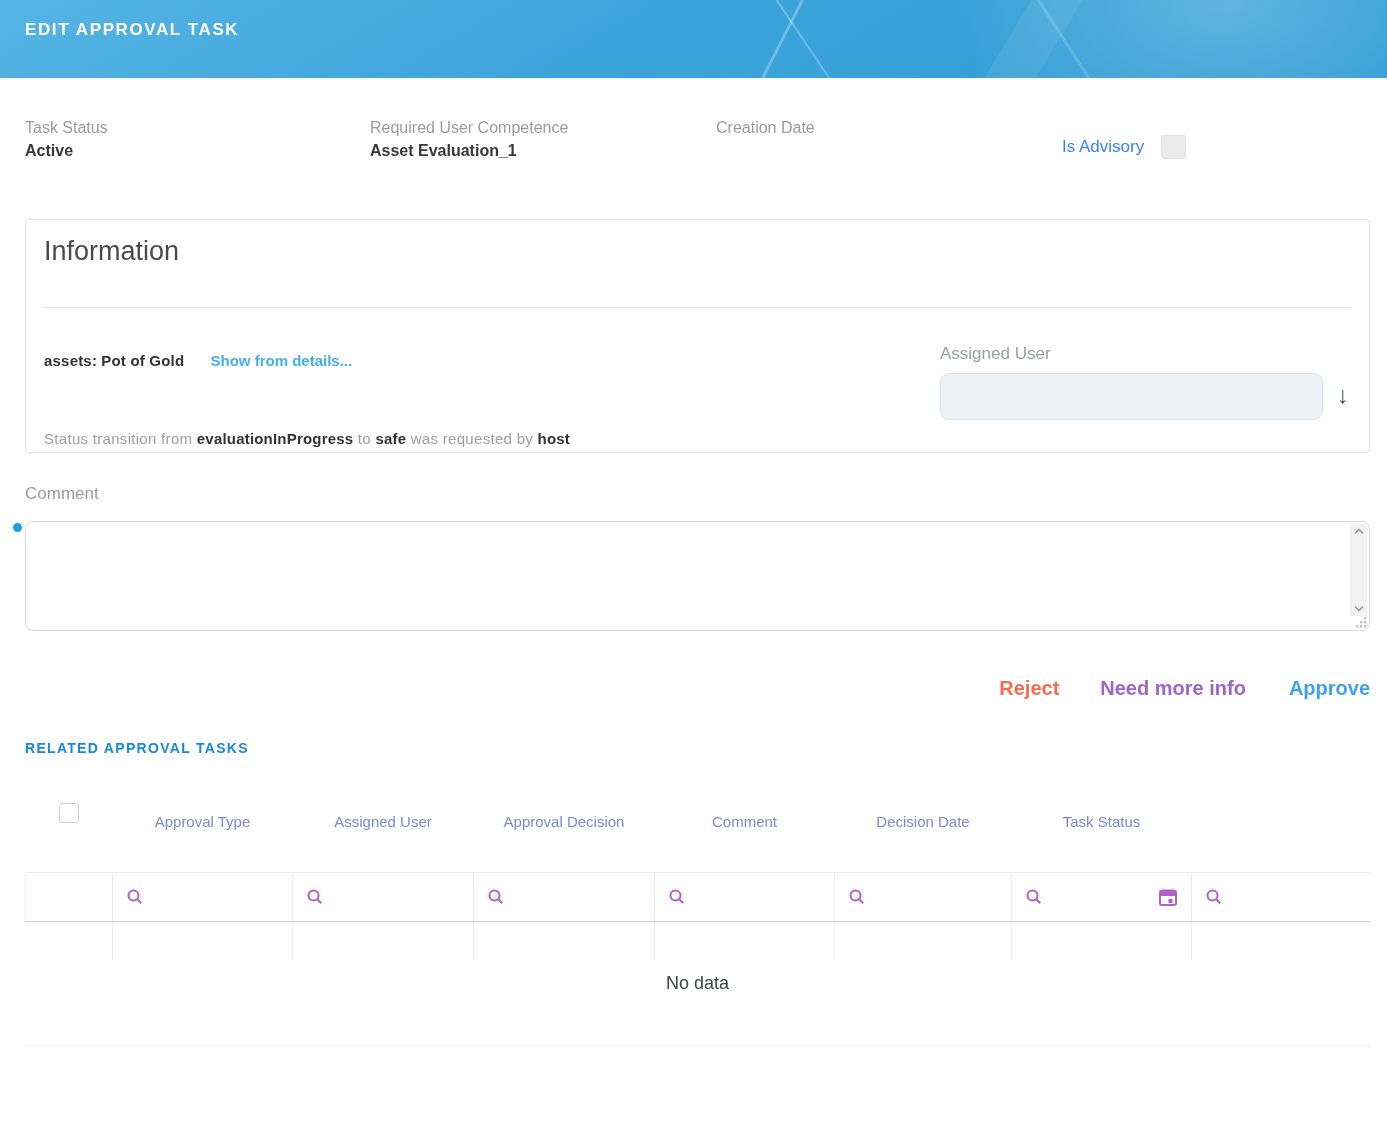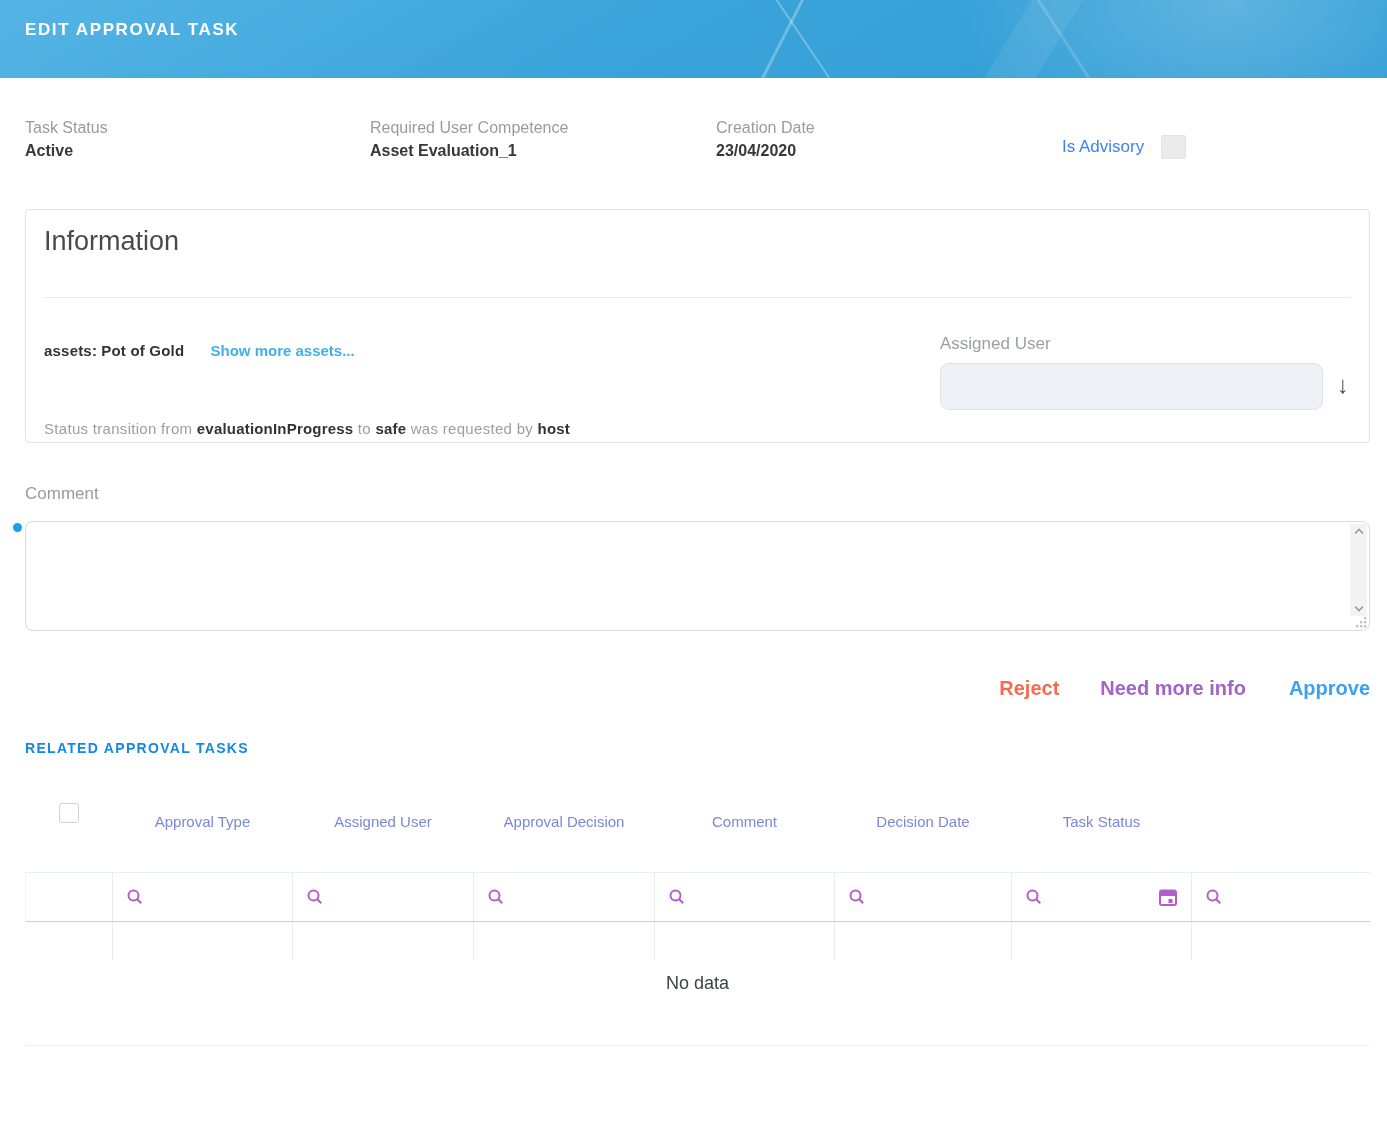--- a/index.html
+++ b/index.html
@@ -41,21 +41,21 @@
   .meta-value { font-size: 16px; font-weight: bold; color: #383838; line-height: 19px; margin-top: 4px; }
   .advisory-group { display: flex; align-items: center; margin-left: 0px; margin-top: 16px; }
   .advisory-label { font-size: 17px; color: #3b82f6; }
   .advisory-checkbox {
     width: 25px; height: 24px; margin-left: 17px;
     background: #ebebeb; border: 1px solid #e3e3e3; border-radius: 2px;
   }
 
   
   .info-panel {
-    position: absolute; top: 209px; left: 25px; width: 1345px; height: 234px;
+    position: absolute; top: 219px; left: 25px; width: 1345px; height: 234px;
     border: 1px solid #e2e2e2; border-radius: 4px; background: #ffffff; padding-left: 47px;
   }
   .info-title {
     position: absolute; left: 18px; top: 14px;
     font-size: 27px; color: #4a4a4a; line-height: 34px; font-weight: normal;
   }
   .info-divider { position: absolute; left: 18px; right: 18px; top: 87px; height: 1px; background: #e9e9e9; }
   .assets-line { position: absolute; left: 18px; top: 132px; font-size: 15px; }
   .assets-text { font-weight: bold; color: #333333; letter-spacing: 0.2px; }
   .show-more {
@@ -153,35 +153,34 @@
   <div class="meta-field">
     <div class="meta-label">Task Status</div>
     <div class="meta-value">Active</div>
   </div>
   <div class="meta-field">
     <div class="meta-label">Required User Competence</div>
     <div class="meta-value">Asset Evaluation_1</div>
   </div>
   <div class="meta-field">
     <div class="meta-label">Creation Date</div>
-    <div class="meta-value">23/04/2020</div>
   </div>
   <div class="advisory-group">
     <span class="advisory-label">Is Advisory</span>
     <span class="advisory-checkbox"></span>
   </div>
 </div>
 
 <div class="info-panel">
   <div class="info-title">Information</div>
   <div class="info-divider"></div>
   <div class="assets-line">
     <span class="assets-text">assets:</span>
     <span class="assets-text">Pot of Gold</span>
-    <a class="show-more">Show more assets...</a>
+    <a class="show-more">Show from details...</a>
   </div>
   <div class="transition-line">
     <span>Status transition from</span>
     <b>evaluationInProgress</b>
     <span>to</span>
     <b>safe</b>
     <span>was requested by</span>
     <b>host</b>
   </div>
   <div class="assigned-user">

